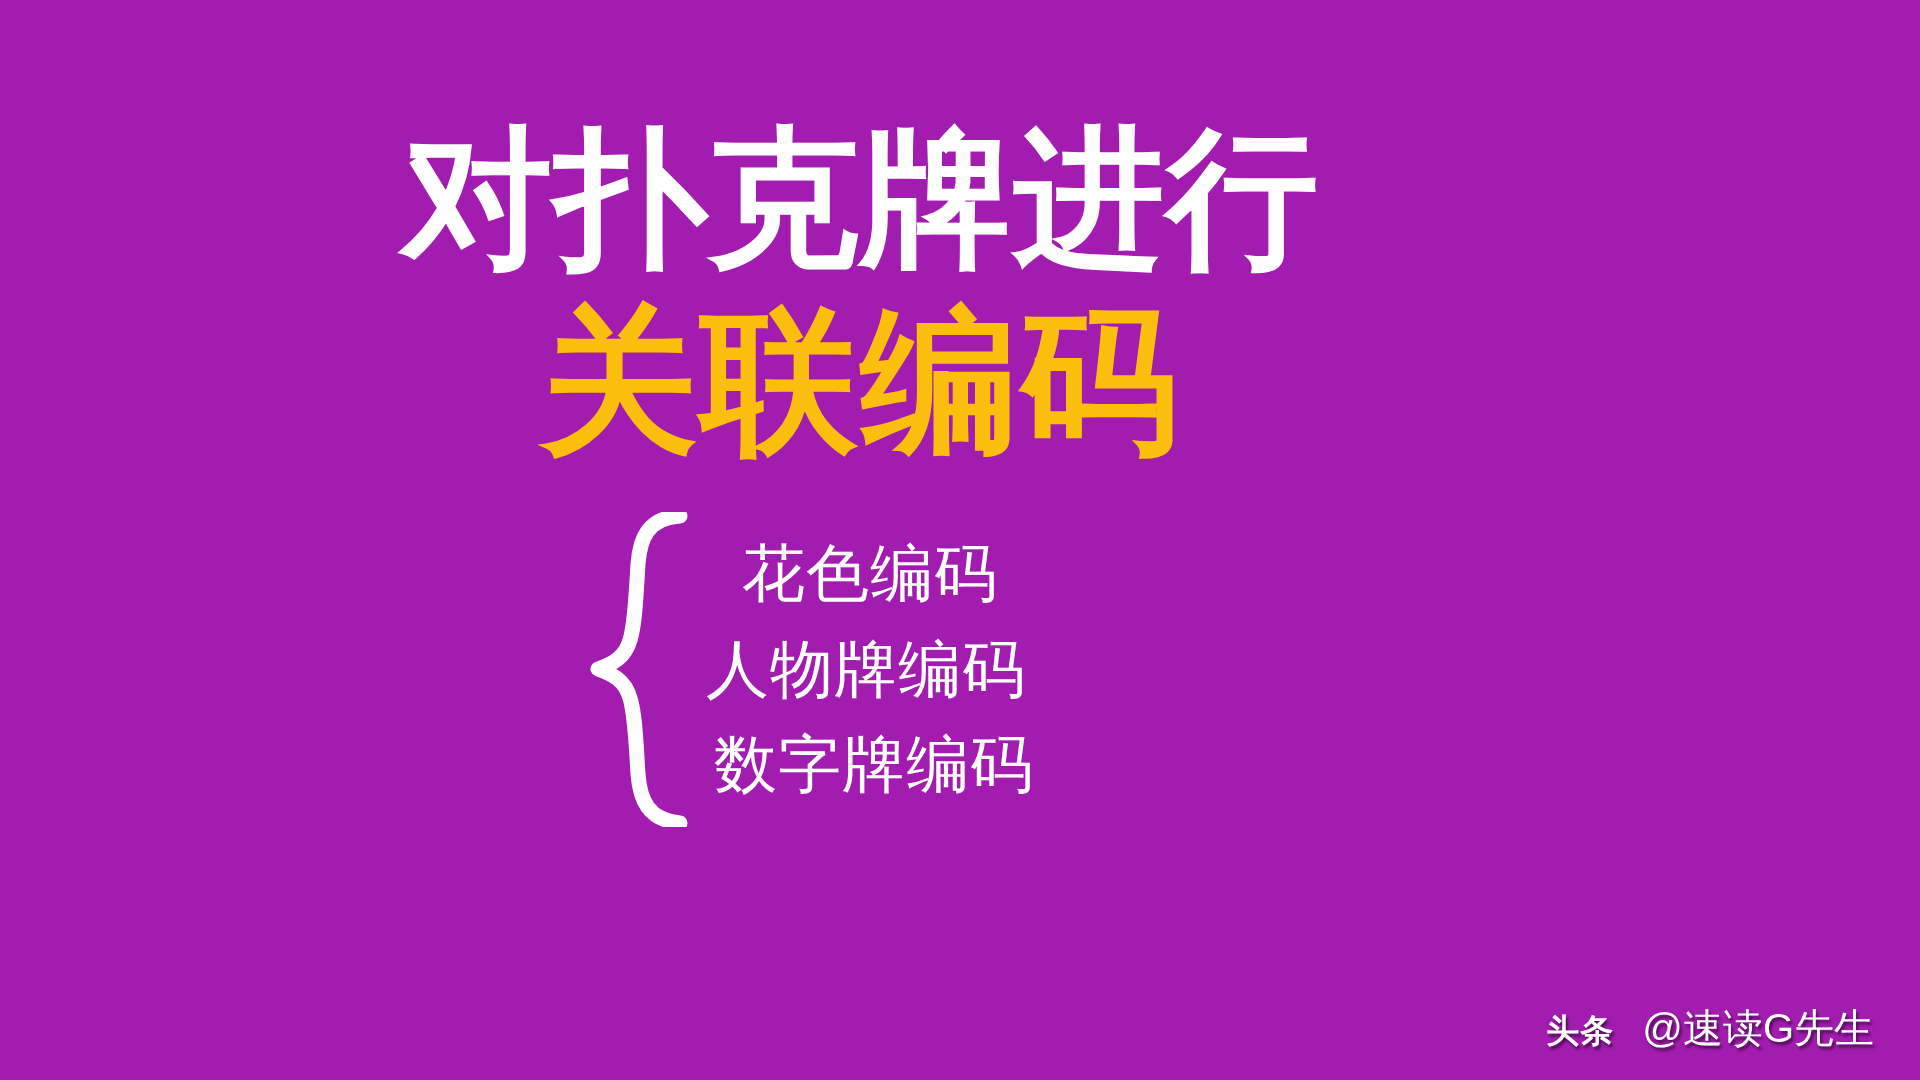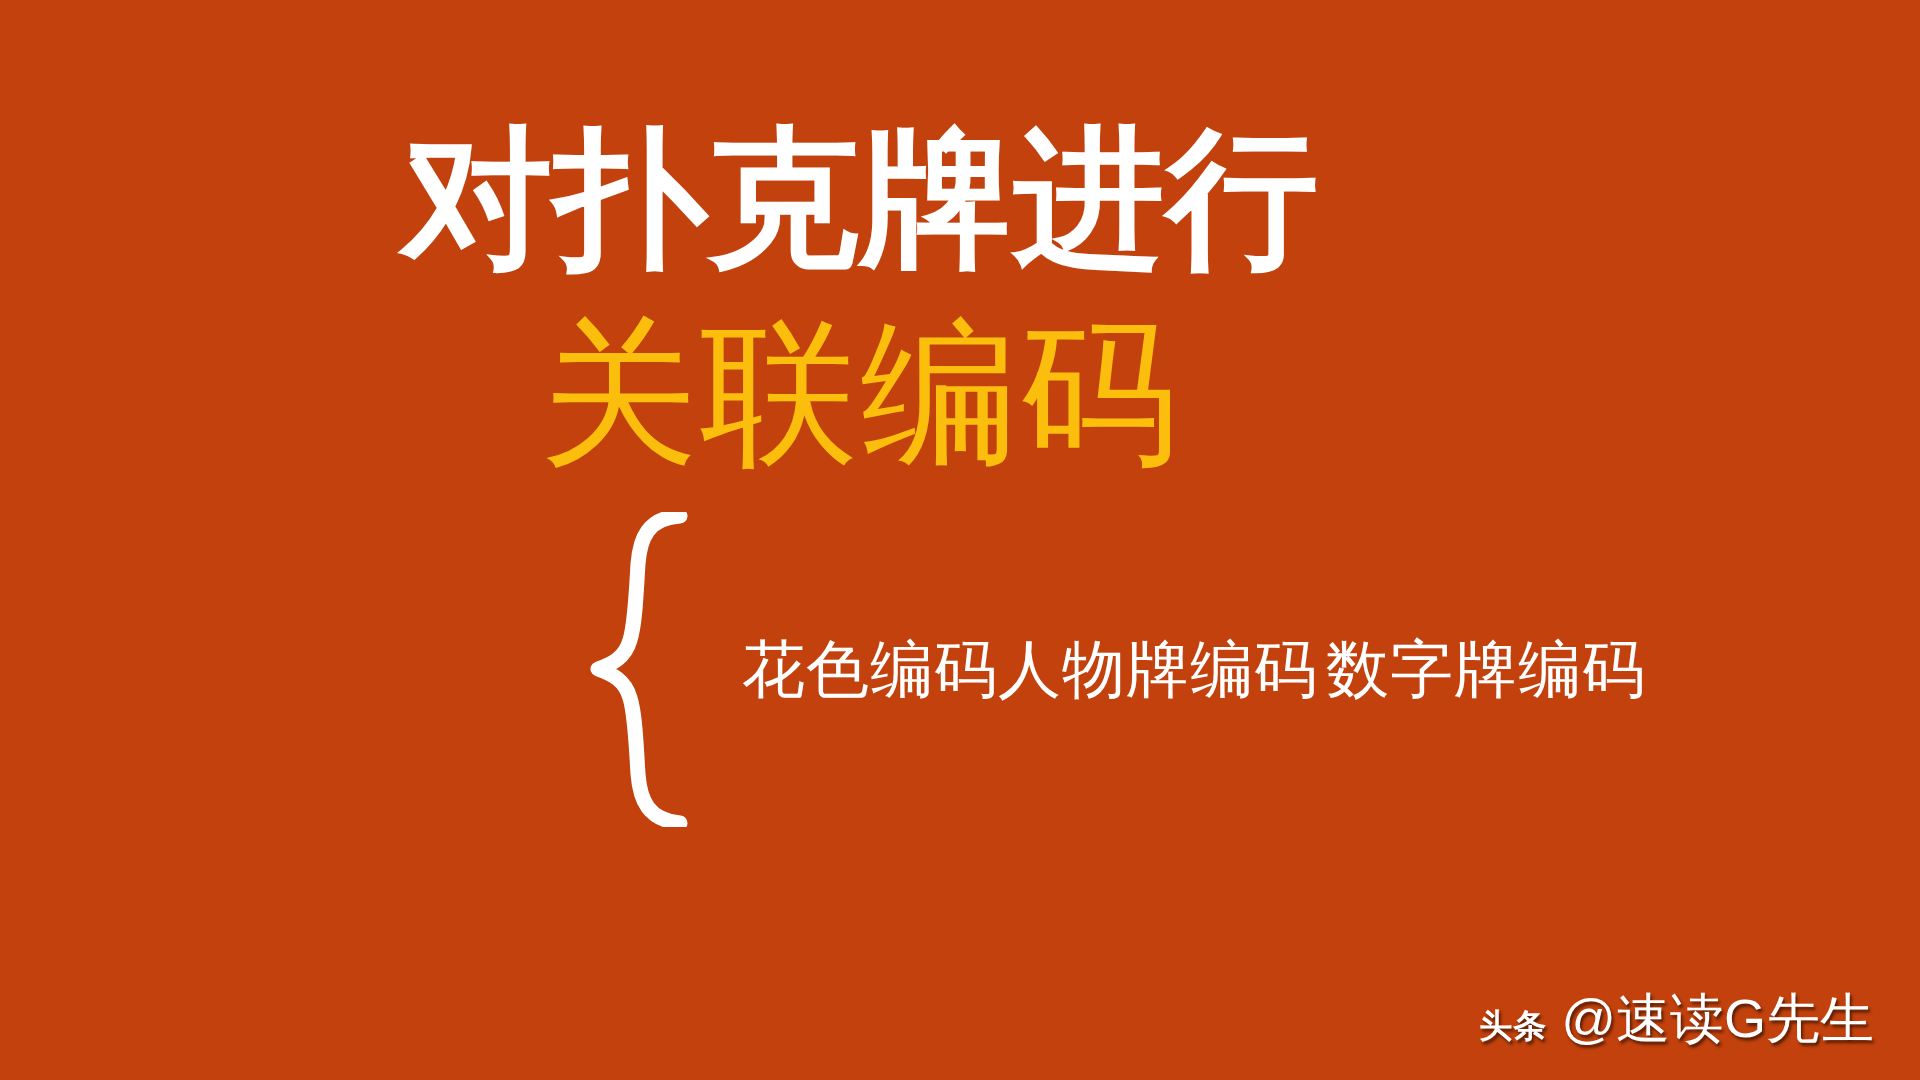--- a/index.html
+++ b/index.html
@@ -35,24 +35,24 @@
     line-height: 1.06;
     font-weight: 900;
     color: #ffffff;
     letter-spacing: 1px;
     white-space: nowrap;
   }
 
   .title-accent {
     font-size: 158px;
     line-height: 1.04;
-    font-weight: 400;
+    font-weight: 700;
     letter-spacing: 2px;
     white-space: nowrap;
-    margin-top: 32px;
+    margin-top: 20px;
   }
 
   
   .detail-block {
     position: absolute;
     left: 588px;
     top: 512px;
     display: flex;
     align-items: center;
   }
@@ -61,21 +61,21 @@
     width: 110px;
     height: 315px;
     flex: 0 0 auto;
     display: block;
   }
   .brace svg { display: block; width: 100%; height: 100%; }
 
   .list {
     margin-left: 8px;
     display: flex;
-    flex-direction: row;
+    flex-direction: column;
     justify-content: center;
   }
 
   .list-item {
     font-size: 63px;
     line-height: 1.52;
     font-weight: 400;
     color: #ffffff;
     white-space: nowrap;
     letter-spacing: 1px;
@@ -94,30 +94,30 @@
     color: #ffffff;
     text-shadow: 2px 3px 3px rgba(0,0,0,0.55);
     white-space: nowrap;
   }
   .wm-brand {
     font-size: 33px;
     font-weight: 900;
     letter-spacing: 1px;
   }
   .wm-handle {
-    font-size: 54px;
+    font-size: 40px;
     font-weight: 400;
-    margin-left: 14px;
+    margin-left: 28px;
     letter-spacing: 0px;
   }
 </style>
 </head>
 <body>
 
-<div id="slide" style="background: #c2410c;">
+<div id="slide" style="background: #a21caf;">
 
   <div class="headline-block">
     <div class="title-main">对扑克牌进行</div>
     <div class="title-accent" style="color: rgb(251, 190, 13);">关联编码</div>
   </div>
 
   <div class="detail-block">
 
     <span class="brace">
       <svg viewBox="0 0 110 315" xmlns="http://www.w3.org/2000/svg" aria-hidden="true">

